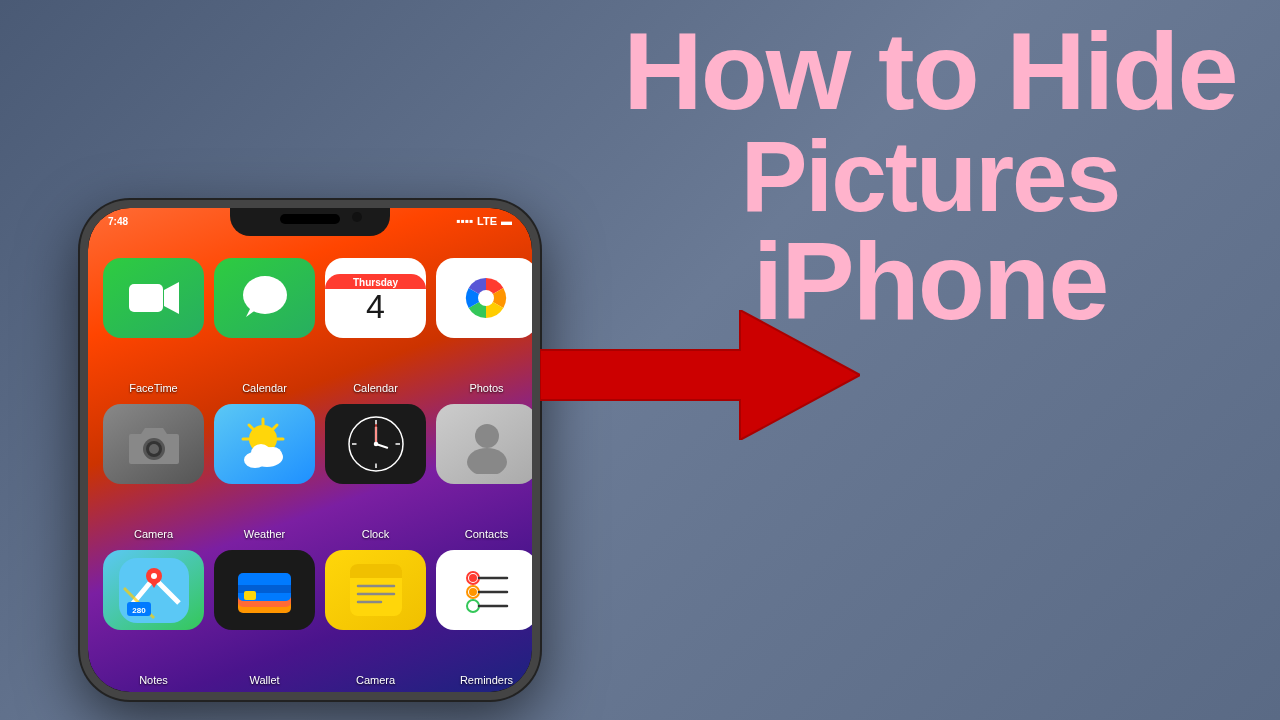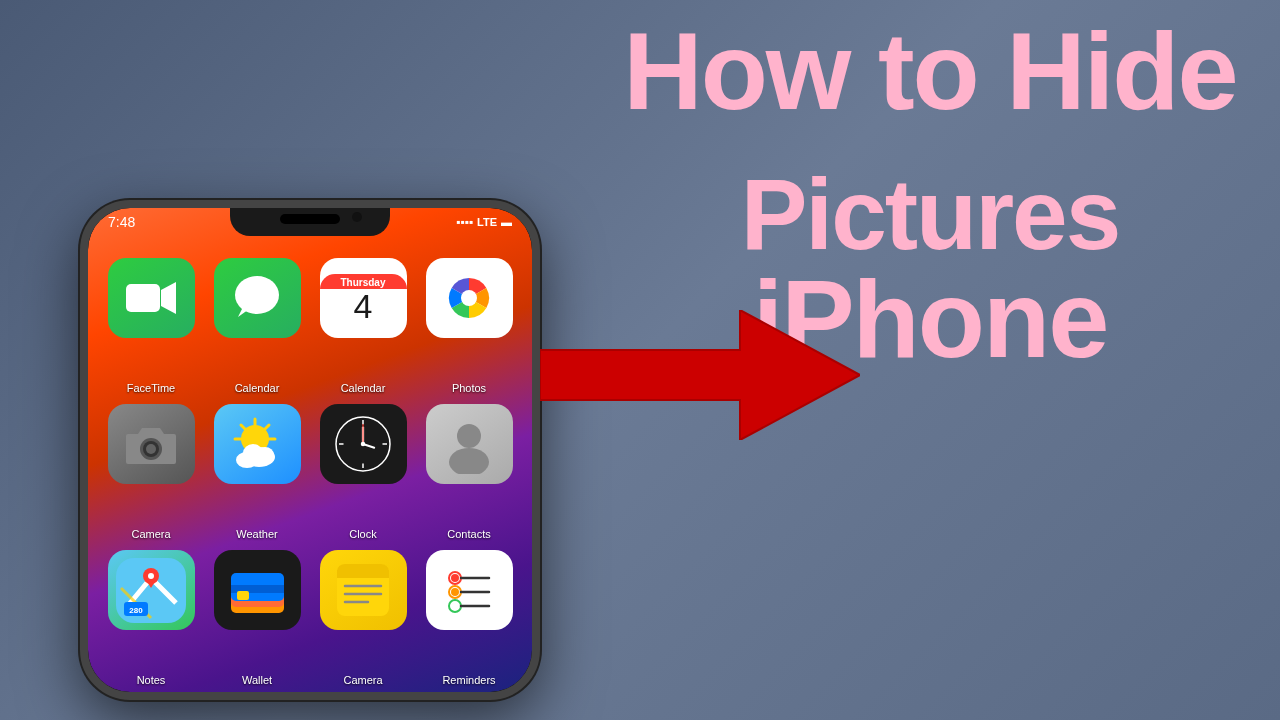--- a/index.html
+++ b/index.html
@@ -33,21 +33,20 @@
       color: #ffb3cc;
       line-height: 1.0;
       letter-spacing: -2px;
     }
     .title-line-medium {
       font-size: 100px;
       font-weight: 900;
       color: #ffb3cc;
       line-height: 1.0;
       letter-spacing: -2px;
-      margin-top: 38px;
     }
     .title-line-small {
       font-size: 95px;
       font-weight: 900;
       color: #ffb3cc;
       line-height: 1.0;
       letter-spacing: -2px;
     }
 
     
@@ -104,21 +103,21 @@
       left: 20px;
       right: 20px;
       display: flex;
       justify-content: space-between;
       align-items: center;
       z-index: 11;
       color: white;
       font-size: 13px;
       font-weight: 600;
     }
-    .status-time { font-size: 14px; font-weight: 400; }
+    .status-time { font-size: 10px; font-weight: 700; }
     .status-right { display: flex; align-items: center; gap: 4px; font-size: 11px; }
 
     
     .app-grid {
       position: absolute;
       top: 50px;
       left: 15px;
       right: 15px;
       display: grid;
       grid-template-columns: repeat(4, 1fr);
@@ -127,21 +126,21 @@
     }
 
     .app-item {
       display: flex;
       flex-direction: column;
       align-items: center;
       gap: 4px;
     }
 
     .app-icon {
-      width: 87px;
+      width: 101px;
       height: 80px;
       border-radius: 18px;
       display: flex;
       align-items: center;
       justify-content: center;
       font-size: 36px;
       position: relative;
       overflow: hidden;
     }
 

